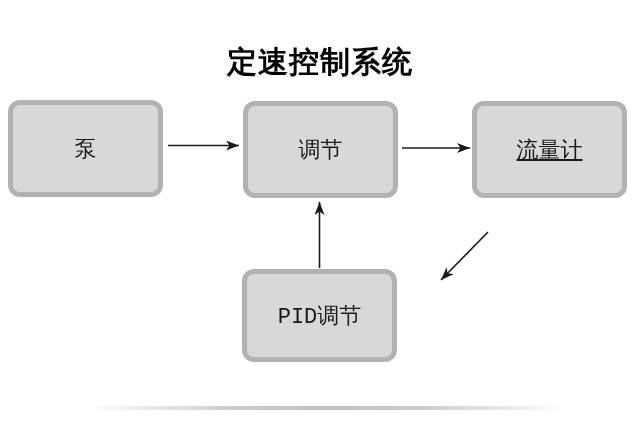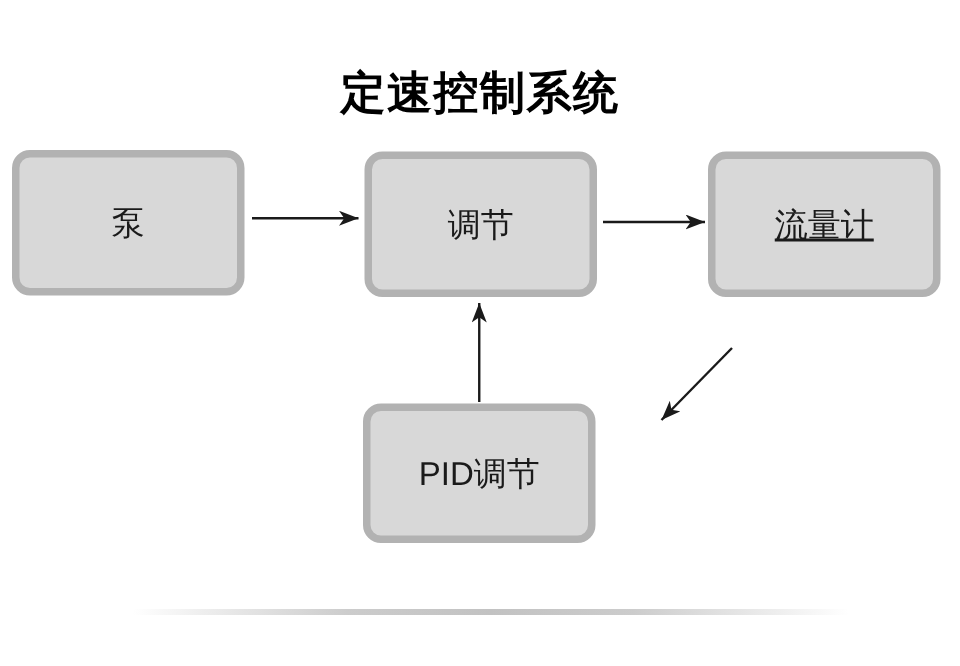--- a/index.html
+++ b/index.html
@@ -35,21 +35,21 @@
     border-radius: 12px;
     display: flex;
     align-items: center;
     justify-content: center;
     font-size: 22px;
     color: #1a1a1a;
   }
   .node-pump      { left: 8px;   top: 100px; width: 155px; height: 97px; }
   .node-regulator { left: 243px; top: 101px; width: 155px; height: 97px; }
   .node-flowmeter { left: 472px; top: 101px; width: 155px; height: 97px; text-decoration: underline; }
-  .node-pid       { left: 242px; top: 269px; width: 155px; height: 93px; }
+  .node-pid       { left: 242px; top: 269px; width: 155px; height: 93px; font-family: Liberation Mono, monospace; }
   .arrow-layer {
     position: absolute;
     left: 0; top: 0;
     width: 640px; height: 444px;
     pointer-events: none;
   }
   .bottom-shadow {
     position: absolute;
     left: 88px;
     top: 406px;

